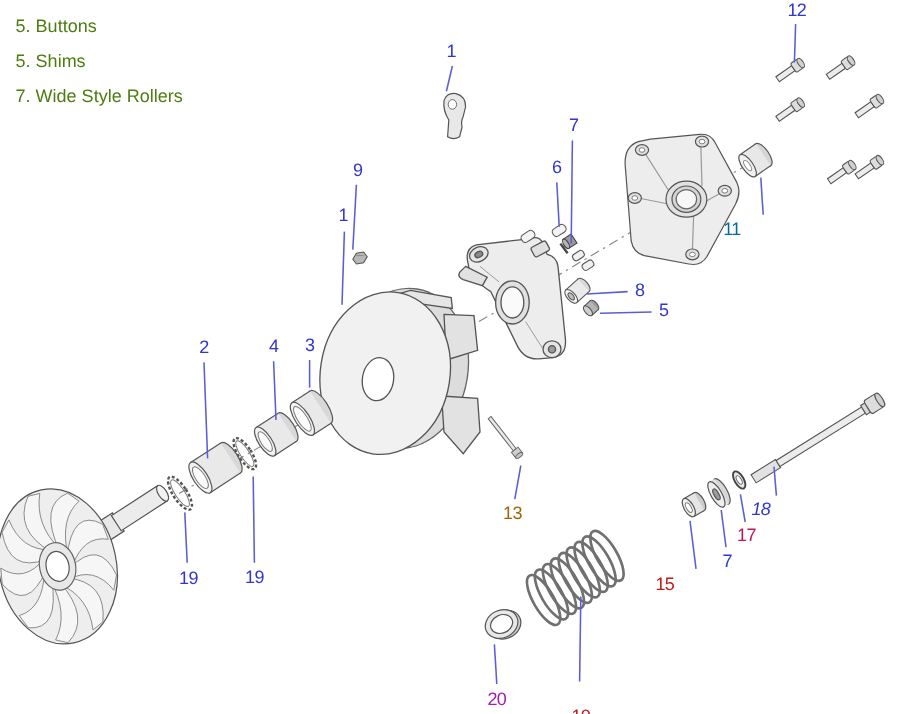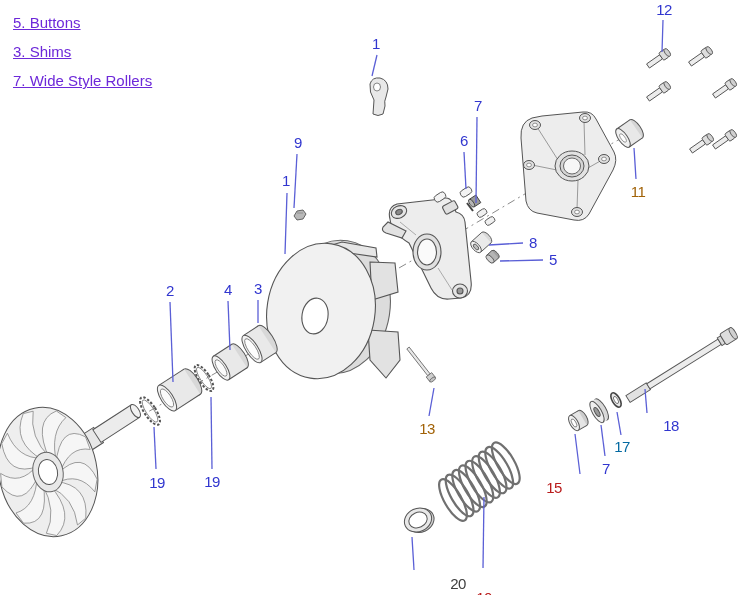--- a/index.html
+++ b/index.html
@@ -279,42 +279,42 @@
       <line x1="377" y1="55" x2="372" y2="76" stroke="#5a5fd6" stroke-width="1.3"></line>
       <line x1="580" y1="474" x2="575" y2="434" stroke="#5a5fd6" stroke-width="1.3"></line>
       <line x1="605" y1="456" x2="601" y2="425" stroke="#5a5fd6" stroke-width="1.3"></line>
       <line x1="621" y1="435" x2="617" y2="412" stroke="#5a5fd6" stroke-width="1.3"></line>
       <line x1="647" y1="413" x2="645" y2="389" stroke="#5a5fd6" stroke-width="1.3"></line>
       <line x1="156" y1="469" x2="154" y2="427" stroke="#5a5fd6" stroke-width="1.3"></line>
       <line x1="212" y1="469" x2="211" y2="397" stroke="#5a5fd6" stroke-width="1.3"></line>
       <line x1="414" y1="570" x2="412" y2="537" stroke="#5a5fd6" stroke-width="1.3"></line>
     </svg>
 
-  <div id="legend" style="color: #6d28d9; text-decoration: underline;">
+  <div id="legend" style="color: #4d7c0f;">
       <div class="legend-line">5. Buttons</div>
-      <div class="legend-line">3. Shims</div>
+      <div class="legend-line">5. Shims</div>
       <div class="legend-line">7. Wide Style Rollers</div>
     </div>
 
   <div id="callouts">
       <div class="callout" style="left: 286px; top: 180px; color: rgb(49, 54, 207);">1</div>
       <div class="callout" style="left: 170px; top: 290px; color: rgb(49, 54, 207);">2</div>
       <div class="callout" style="left: 258px; top: 288px; color: rgb(49, 54, 207);">3</div>
       <div class="callout" style="left: 228px; top: 289px; color: rgb(49, 54, 207);">4</div>
       <div class="callout" style="left: 553px; top: 259px; color: rgb(49, 54, 207);">5</div>
       <div class="callout" style="left: 464px; top: 140px; color: rgb(49, 54, 207);">6</div>
       <div class="callout" style="left: 478px; top: 105px; color: rgb(49, 54, 207);">7</div>
       <div class="callout" style="left: 533px; top: 242px; color: rgb(49, 54, 207);">8</div>
       <div class="callout" style="left: 298px; top: 142px; color: rgb(49, 54, 207);">9</div>
       <div class="callout" style="left: 484px; top: 597px; color: #b91c1c;">10</div>
-      <div class="callout" style="left: 638px; top: 191px; color: #a16207;">11</div>
+      <div class="callout" style="left: 610px; top: 191px; color: #0369a1;">11</div>
       <div class="callout" style="left: 664px; top: 9px; color: rgb(49, 54, 207);">12</div>
       <div class="callout" style="left: 427px; top: 428px; color: #a16207;">13</div>
       <div class="callout" style="left: 376px; top: 43px; color: rgb(49, 54, 207);">1</div>
       <div class="callout" style="left: 554px; top: 487px; color: #b91c1c;">15</div>
       <div class="callout" style="left: 606px; top: 468px; color: rgb(49, 54, 207);">7</div>
-      <div class="callout" style="left: 622px; top: 446px; color: #0369a1;">17</div>
-      <div class="callout" style="left: 671px; top: 425px; color: rgb(49, 54, 207);">18</div>
+      <div class="callout" style="left: 622px; top: 446px; color: #be185d;">17</div>
+      <div class="callout" style="left: 634px; top: 425px; color: rgb(49, 54, 207); font-style: italic;">18</div>
       <div class="callout" style="left: 157px; top: 482px; color: rgb(49, 54, 207);">19</div>
       <div class="callout" style="left: 212px; top: 481px; color: rgb(49, 54, 207);">19</div>
-      <div class="callout" style="left: 414px; top: 583px; color: #404040; margin-left: 44px;">20</div>
+      <div class="callout" style="left: 414px; top: 583px; color: #a21caf;">20</div>
     </div>
 </div>
 
 </body></html>

